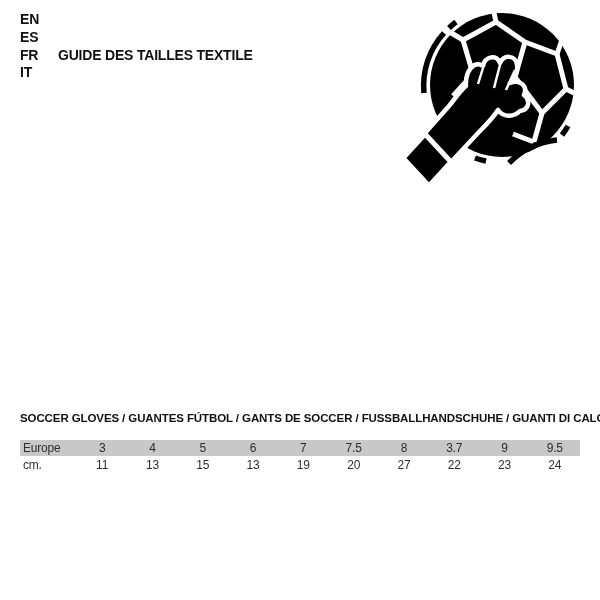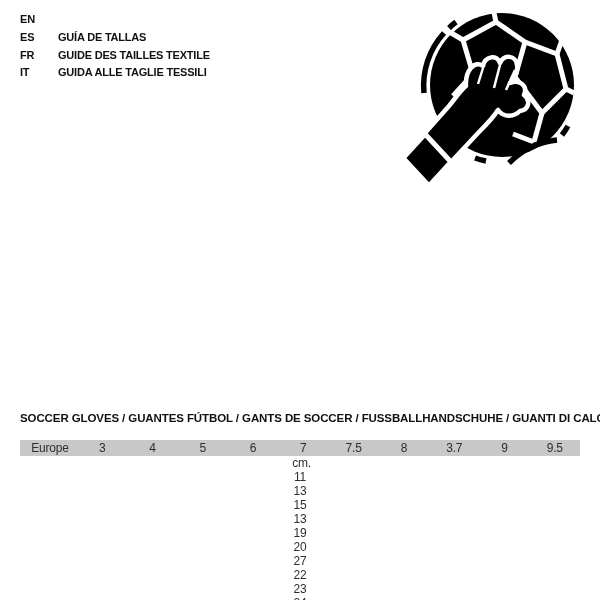--- a/index.html
+++ b/index.html
@@ -15,21 +15,21 @@
 
   
   .lang-list {
     position: absolute;
     left: 20px; top: 11px;
   }
   .lang-row {
     display: flex;
     height: 17.8px;
     line-height: 17.8px;
-    font-size: 11px;
+    font-size: 14px;
     font-weight: 700;
     letter-spacing: -0.2px;
     white-space: nowrap;
   }
   .lang-code { width: 38px; }
 
   
   .icon-wrap {
     position: absolute;
     left: 403px; top: 2px;
@@ -56,57 +56,54 @@
     display: flex;
     align-items: center;
   }
   .size-row.hdr {
     background: #c8c8c8;
     height: 16px;
   }
   .size-row.val {
     background: #fff;
     height: 18px;
-    flex-direction: column;
   }
   .cell {
     font-size: 12px;
     color: #2e2e2e;
     letter-spacing: -0.2px;
   }
   .cell.label {
     width: 57px;
     padding-left: 3px;
-    text-align: center;
+    text-align: left;
   }
   .cell.num {
     flex: 1;
     text-align: center;
   }
 </style>
 </head>
 <body>
 
 <div id="canvas">
 
   <div class="lang-list">
     <div class="lang-row">
       <span class="lang-code">EN</span>
     </div>
     <div class="lang-row">
       <span class="lang-code">ES</span>
-      <span class="lang-label">GUÍA DE TALLAS</span>
     </div>
     <div class="lang-row">
       <span class="lang-code">FR</span>
       <span class="lang-label">GUIDE DES TAILLES TEXTILE</span>
     </div>
     <div class="lang-row">
       <span class="lang-code">IT</span>
-      <span class="lang-label">GUIDA ALLE TAGLIE TESSILI</span>
     </div>
   </div>
 
   <div class="icon-wrap">
     <svg width="175" height="190" viewBox="0 0 175 190" xmlns="http://www.w3.org/2000/svg">
 
       <circle cx="99" cy="83" r="72" fill="#000"></circle>
 
       <g stroke="#fff" stroke-width="5" fill="none" stroke-linejoin="round">
         <path d="M60,38 L93,20 L122,40 L112,75 L70,72 Z"></path>

